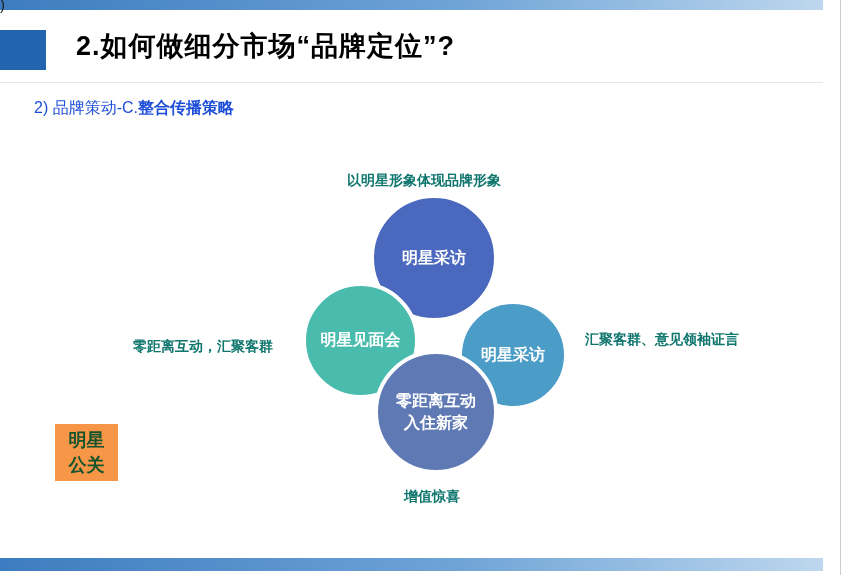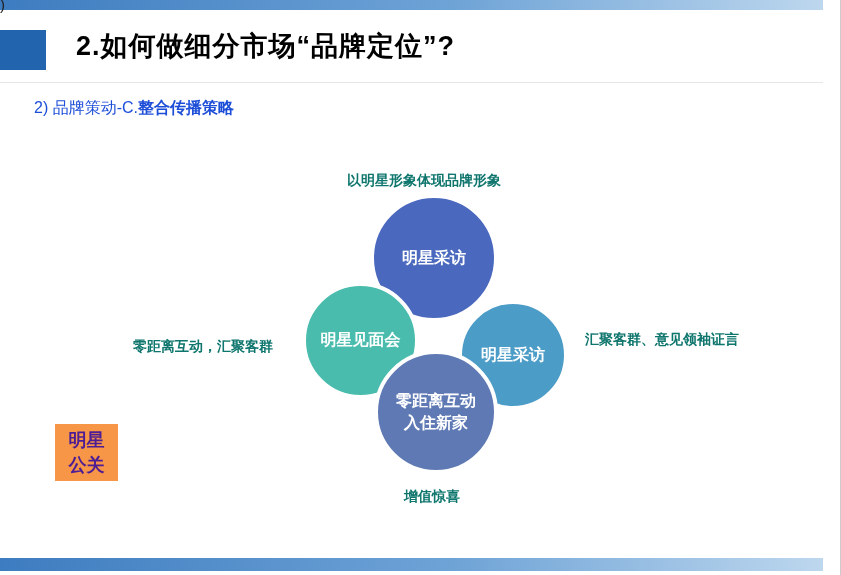--- a/index.html
+++ b/index.html
@@ -113,21 +113,21 @@
   .badge {
     position: absolute;
     left: 55px;
     top: 424px;
     width: 63px;
     height: 57px;
     display: flex;
     flex-direction: column;
     align-items: center;
     justify-content: center;
-    color: #4c1d95;
+    color: #14532d;
     font-weight: bold;
     font-size: 18px;
     line-height: 25px;
     z-index: 4;
   }
 </style>
 </head>
 <body>
 
 <div class="slide">

